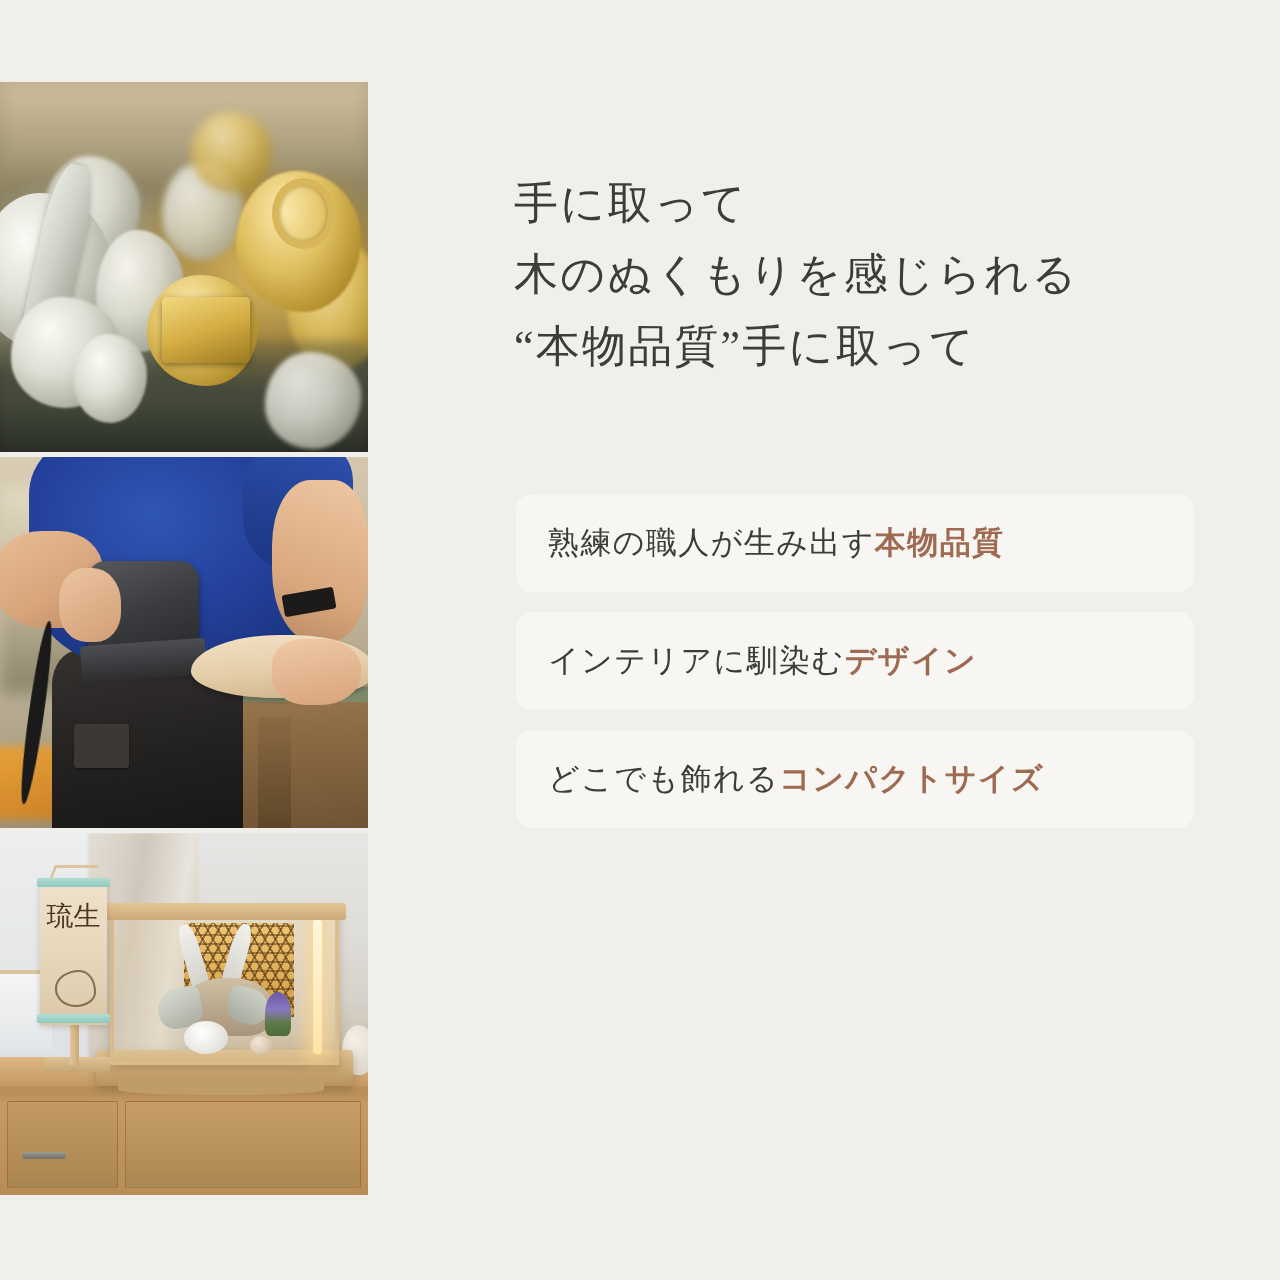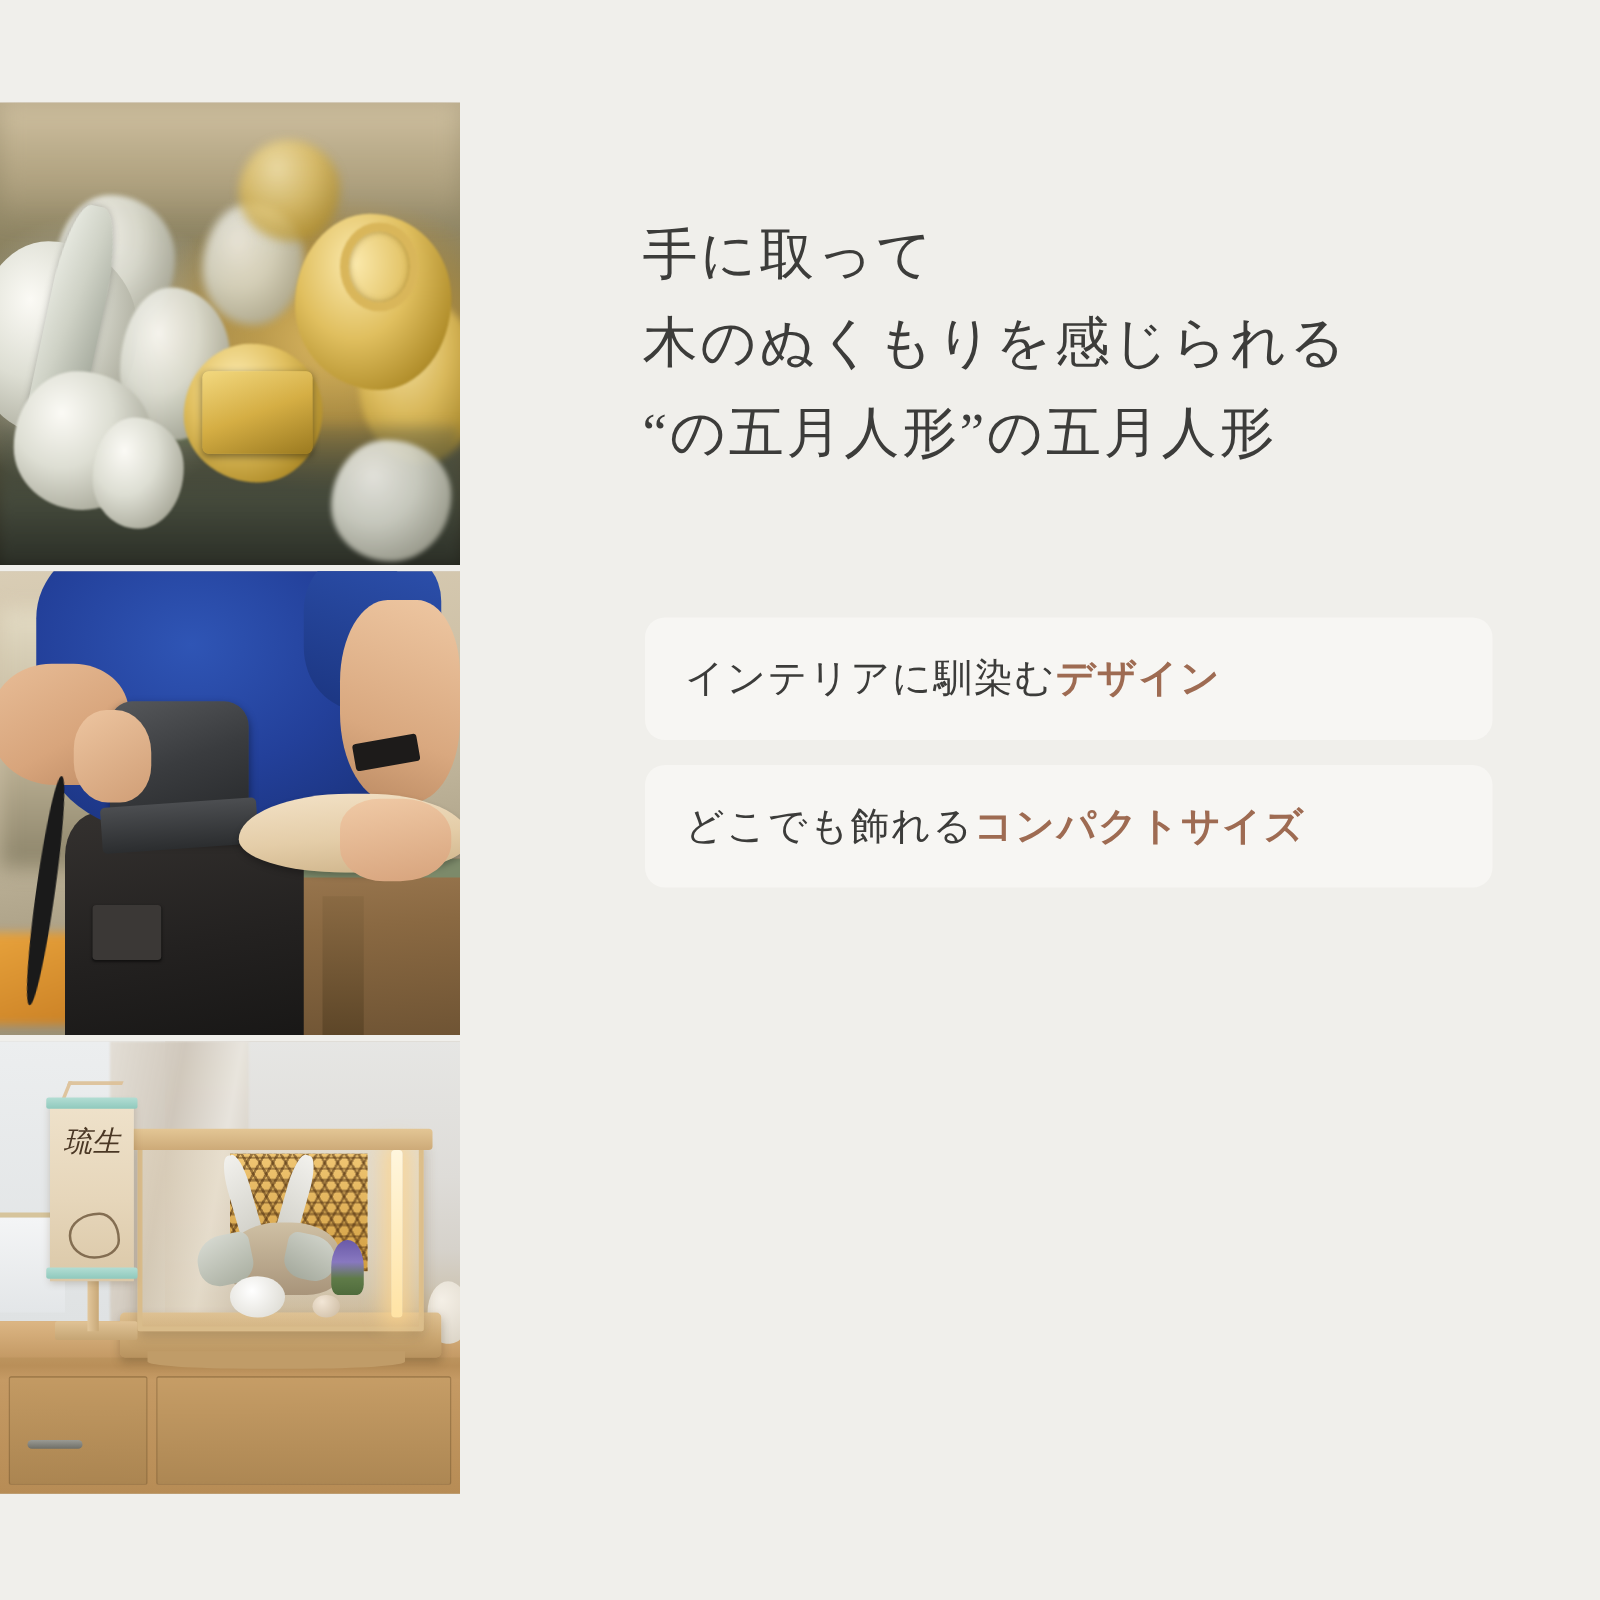--- a/index.html
+++ b/index.html
@@ -398,24 +398,23 @@
     transform:skewX(-22deg);
     opacity:.9;
   }
   .p3-banner-name {
     position:absolute; left:11%; top:14%;
     width:18%; height:38%;
     display:flex; flex-direction:column;
     align-items:center; justify-content:flex-start;
     padding-top:5%;
     font-family:"DejaVu Serif","Liberation Serif",serif;
-    font-size:23px; line-height:1.05;
+    font-size:27px; line-height:1.05;
     color:#4a3724;
     letter-spacing:0;
-    font-style:italic;
   }
   .p3-banner-snake {
     position:absolute; left:15%; top:38%;
     width:11%; height:10%;
     border:2px solid #6b553a;
     border-radius:60% 40% 50% 50% / 50% 60% 40% 50%;
     opacity:.8;
   }
   .p3-plush {
     position:absolute; left:93%; top:53%;
@@ -559,24 +558,29 @@
       <div class="p3-banner-name">琉生</div>
       <div class="p3-banner-snake"></div>
     </div>
 
   </div>
 
   <div class="content">
 
     <h1 class="headline">手に取って
 木のぬくもりを感じられる
-“の五月人形”の五月人形</h1>
+“本物品質”手に取って</h1>
 
     <div class="feature-list">
 
+      <div class="feature-card">
+        <span class="feature-text">
+          <span>熟練の職人が生み出す</span><span class="accent">本物品質</span><span></span>
+        </span>
+      </div>
 
 
 
       <div class="feature-card">
         <span class="feature-text">
           <span>インテリアに馴染む</span><span class="accent">デザイン</span><span></span>
         </span>
       </div>
 
       <div class="feature-card">

